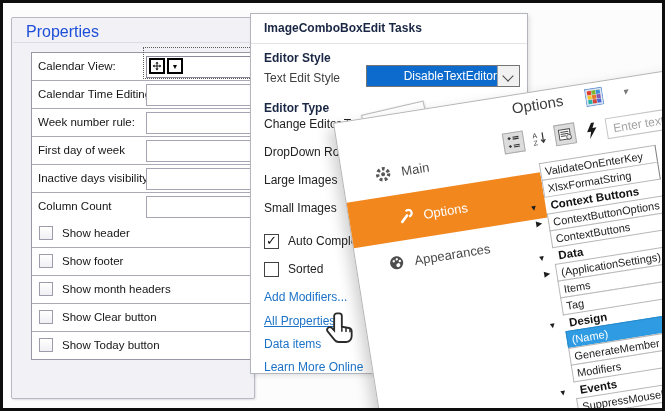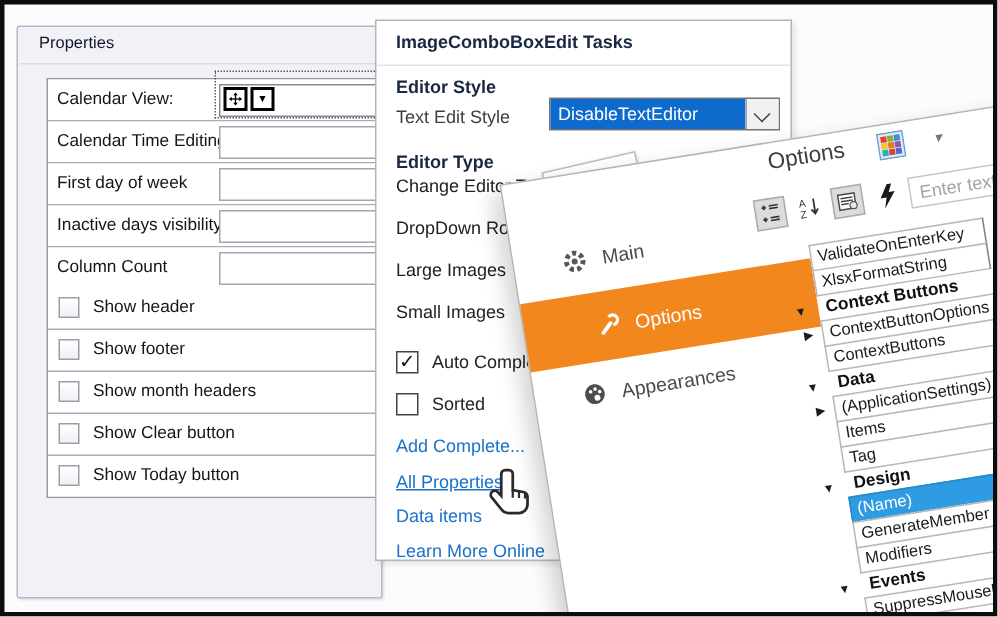--- a/index.html
+++ b/index.html
@@ -2,21 +2,21 @@
 <html><head>
 <meta charset="utf-8">
 <style>
   html,body{margin:0;padding:0;background:#e9e9e9;font-family:"Liberation Sans",sans-serif;}
   #frame{position:relative;width:665px;height:411px;box-sizing:border-box;border:3px solid #0d0d0d;
          background:#fcfcfd;overflow:hidden;}
 
   
   #props{position:absolute;left:8px;top:14px;width:242px;height:380px;background:#f2f1f6;
          border:1px solid #b9b8c6;border-radius:2px;z-index:1;box-shadow:1px 1px 2px rgba(0,0,0,.12);}
-  #props .p-title{position:absolute;left:14px;top:5px;font-size:11px;color:#0f172a;}
+  #props .p-title{position:absolute;left:14px;top:5px;font-size:16px;color:#1d4ed8;}
   #props .p-sep{position:absolute;left:1px;right:1px;top:24px;border-top:1px solid #dddce4;}
   #props .p-table{position:absolute;left:19px;top:34px;width:236px;background:#fff;border:1px solid #9897a6;}
   .p-row{position:relative;height:27px;border-bottom:1px solid #aaa9b6;background:#fff;}
   .p-row:last-child{border-bottom:none;}
   .p-row .p-label{position:absolute;left:6px;top:7px;font-size:11.5px;color:#151515;white-space:nowrap;}
   .p-field{position:absolute;left:114px;right:2px;top:3px;height:20px;border:1px solid #a5a4b2;background:#fff;}
   .p-field .dd{position:absolute;right:5px;top:6px;font-size:7px;color:#222;line-height:1;}
   .p-field .dd::before{content:"▼";}
   .sel-only{display:none;}
   .p-row.selected .p-field{border-color:#8a899a;}
@@ -38,21 +38,21 @@
   
   #tasks{position:absolute;left:247px;top:10px;width:276px;height:359px;background:#fff;
          border:1px solid #b2b6bc;z-index:2;font-size:12px;box-shadow:2px 2px 4px rgba(0,0,0,.10);}
   #tasks .t-abs{position:absolute;left:13px;white-space:nowrap;}
   .t-title{top:7px;font-weight:bold;color:#1a2744;}
   .t-sep{position:absolute;left:0;right:0;top:29px;border-top:1px solid #e4e4e8;}
   .t-h{font-weight:bold;color:#1a2744;}
   .t-hs{top:37px;} .t-lab{top:57px;color:#404040;} .t-ht{top:87px;text-align:right;}
   .t-combo{position:absolute;left:115px;top:51px;width:154px;height:22px;border:1px solid #747474;
            display:flex;box-sizing:border-box;background:#fff;}
-  .t-combo .val{flex:1;background:#0d6bce;color:#fff;font-size:12px;padding:3px 0 0 5px;overflow:hidden;white-space:nowrap;}
+  .t-combo .val{flex:1;background:#0d6bce;color:#fff;font-size:12px;padding:3px 0 0 5px;overflow:hidden;white-space:nowrap;text-align:right;}
   .t-combo .btn{width:21px;background:#f1f1f1;border-left:1px solid #9aa0a6;position:relative;}
   .t-combo .btn i{position:absolute;left:6px;top:6px;width:7px;height:7px;border-right:1.6px solid #4a4a4a;
            border-bottom:1.6px solid #4a4a4a;transform:rotate(45deg);}
   .t-items{top:103px;} .t-items div{height:28px;color:#222;}
   .t-cbs{top:220px;} .t-cbrow{height:28px;display:flex;align-items:flex-start;gap:9px;}
   .t-cb{width:15px;height:15px;border:1px solid #424242;background:#fff;position:relative;box-sizing:border-box;}
   .t-cbrow.checked .t-cb::after{content:"✓";position:absolute;left:1px;top:-2px;font-size:13px;color:#111;}
   .t-cbrow span{color:#222;}
   .t-link{color:#1b72c8;cursor:pointer;}
   .t-l1{top:276px;} .t-l2{top:300px;text-decoration:underline;text-align:right;} .t-l3{top:323px;} .t-l4{top:346px;}
@@ -128,20 +128,28 @@
 
           <div class="p-row field">
             <span class="p-label">Calendar Time Editing:</span>
             <span class="p-field">
 
               <i class="dd"></i>
             </span>
 
           </div>
 
+          <div class="p-row field">
+            <span class="p-label">Week number rule:</span>
+            <span class="p-field">
+
+              <i class="dd"></i>
+            </span>
+
+          </div>
 
           <div class="p-row field">
             <span class="p-label">First day of week</span>
             <span class="p-field">
 
               <i class="dd"></i>
             </span>
 
           </div>
 
@@ -221,21 +229,21 @@
         <div class="t-cbrow checked">
           <span class="t-cb"></span>
           <span>Auto Complete</span>
         </div>
 
         <div class="t-cbrow">
           <span class="t-cb"></span>
           <span>Sorted</span>
         </div>
       </div>
-    <a class="t-abs t-link t-l1">Add Complete...</a>
+    <a class="t-abs t-link t-l1">Add Modifiers...</a>
     <a class="t-abs t-link t-l2">All Properties</a>
     <a class="t-abs t-link t-l3">Data items</a>
     <a class="t-abs t-link t-l4">Learn More Online</a>
     <svg id="cursor" viewBox="0 0 18 20">
       <path d="M8.6 1.2 c.9 0 1.5.7 1.5 1.6 v6.4 l4.2.8 c1 .2 1.7 1 1.7 2 v3 c0 1.9-1.5 3.4-3.4 3.4 h-4.3 c-1 0-2-.5-2.6-1.3 l-4-4.9 c-.6-.7-.5-1.7.1-2.3 .7-.6 1.7-.6 2.3.1 l1.4 1.5 v-8.7 c0-.9.7-1.6 1.6-1.6 z" fill="#ffffff" stroke="#2b2b2b" stroke-width="1.1"></path>
       <path d="M10.1 9.3 v3 M12.6 9.8 v2.6 M15 10.4 v2.2" stroke="#2b2b2b" stroke-width=".9" fill="none"></path>
     </svg>
   </section>
 
   <div id="backsheet"></div>

